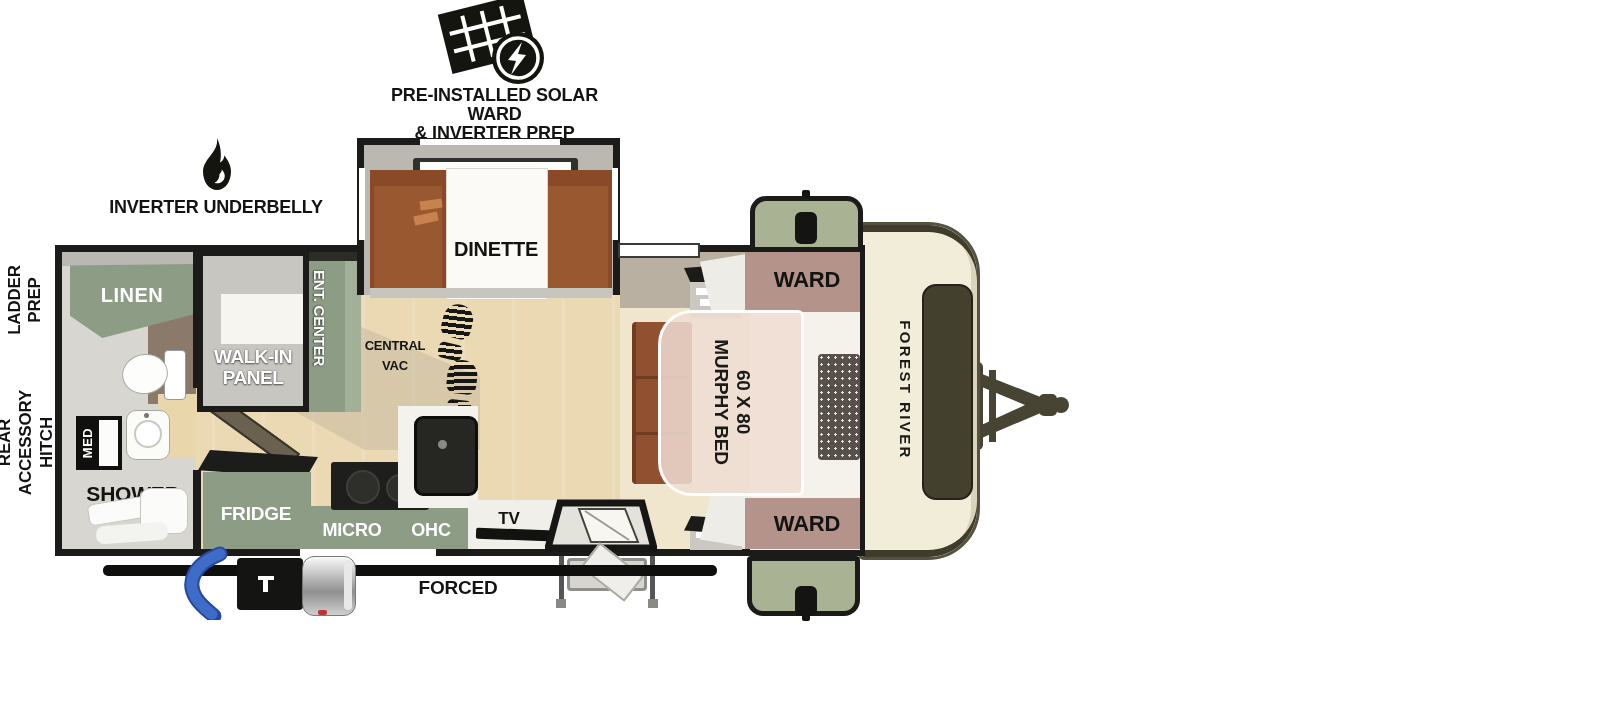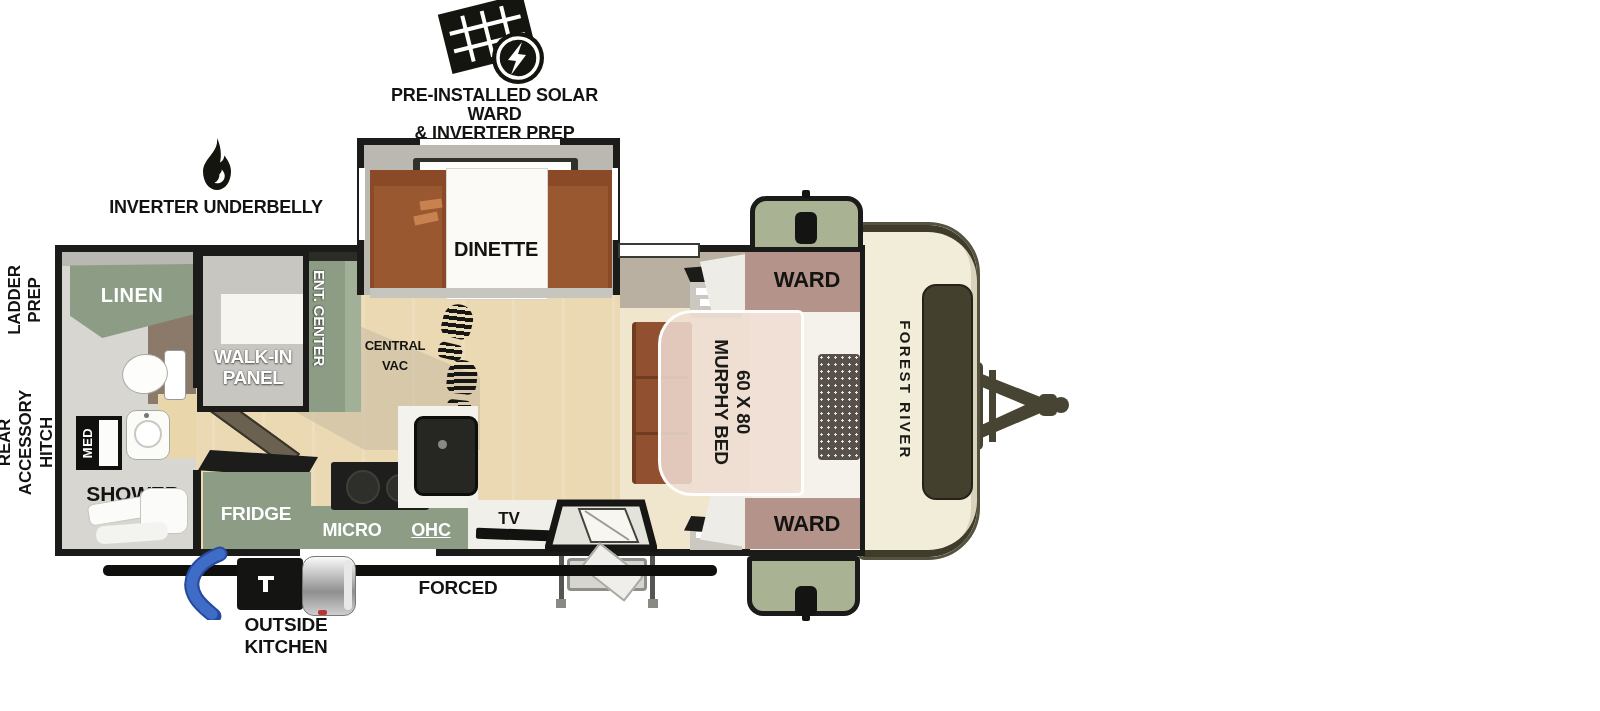--- a/index.html
+++ b/index.html
@@ -141,21 +141,21 @@
   <div class="boot" style="left:444px;top:360px;transform:rotate(6deg);">
     <div class="sole"></div>
       <div class="heel"></div>
   </div>
 
   <div class="abs" style="left:198px;top:450px;width:120px;height:28px;background:#1c1c1a;clip-path:polygon(10% 0,100% 25%,90% 100%,0 72%);"></div>
   <div class="abs" style="left:203px;top:472px;width:108px;height:77px;background:#8d9c85;"></div>
   <div class="t tw" style="left:206px;top:503px;width:100px;font-size:19px;">FRIDGE</div>
   <div class="abs" style="left:311px;top:506px;width:164px;height:43px;background:#8d9c85;"></div>
   <div class="t tw" style="left:314px;top:520px;width:76px;font-size:18px;">MICRO</div>
-  <div class="t tw" style="left:402px;top:520px;width:58px;font-size:18px;text-decoration:underline;">OHC</div>
+  <div class="t tw" style="left:402px;top:520px;width:58px;font-size:18px;">OHC</div>
   <div class="abs" style="left:331px;top:462px;width:98px;height:48px;background:#1e1e1c;border-radius:3px;"></div>
   <div class="abs" style="left:346px;top:470px;width:30px;height:30px;border-radius:50%;background:#2e2e2a;border:2px solid #3f3f3a;"></div>
   <div class="abs" style="left:386px;top:474px;width:24px;height:24px;border-radius:50%;background:#2e2e2a;border:2px solid #3f3f3a;"></div>
   <div class="abs" style="left:398px;top:406px;width:80px;height:102px;background:#f3f2ec;"></div>
   <div class="abs" style="left:414px;top:416px;width:58px;height:74px;background:#262623;border:3px solid #0d0d0b;border-radius:9px;"></div>
   <div class="abs" style="left:438px;top:440px;width:9px;height:9px;border-radius:50%;background:#8a8a84;"></div>
 
   <div class="abs" style="left:468px;top:500px;width:92px;height:49px;background:#f0efe9;"></div>
   <div class="t" style="left:486px;top:509px;width:46px;font-size:17px;">TV</div>
   <div class="abs" style="left:476px;top:529px;width:74px;height:11px;background:#121210;border-radius:2px;transform:rotate(2deg);"></div>
@@ -210,18 +210,14 @@
   <svg class="abs" style="left:180px;top:546px" width="64" height="74" viewBox="0 0 64 74">
     <path d="M40 8 C14 18 6 36 16 52 C22 61 30 66 34 70" stroke="#274a9e" stroke-width="15" fill="none" stroke-linecap="round"></path>
     <path d="M40 8 C14 18 6 36 16 52 C22 61 30 66 34 70" stroke="#3f6cc7" stroke-width="11" fill="none" stroke-linecap="round" stroke-dasharray="4 3"></path>
   </svg>
   <div class="abs" style="left:237px;top:558px;width:66px;height:52px;background:#141412;border-radius:4px;"></div>
   <div class="abs" style="left:258px;top:576px;width:16px;height:4px;background:#ffffff;"></div>
   <div class="abs" style="left:263px;top:580px;width:5px;height:12px;background:#ffffff;"></div>
   <div class="abs" style="left:302px;top:556px;width:52px;height:58px;background:linear-gradient(180deg,#fafafa,#8f8f8f 60%,#cfcfcf);border:1px solid #777;border-radius:12px;"></div>
   <div class="abs" style="left:344px;top:560px;width:8px;height:50px;background:#e8e8e8;border-radius:6px;"></div>
   <div class="abs" style="left:318px;top:610px;width:9px;height:5px;background:#b33;border-radius:2px;"></div>
-  <div class="t" style="left:226px;top:614px;width:120px;font-size:19px;line-height:22px;">
-    <div>OUTSIDE</div>
-    <div>KITCHEN</div>
-  </div>
 
 </div>
 
 </body></html>

